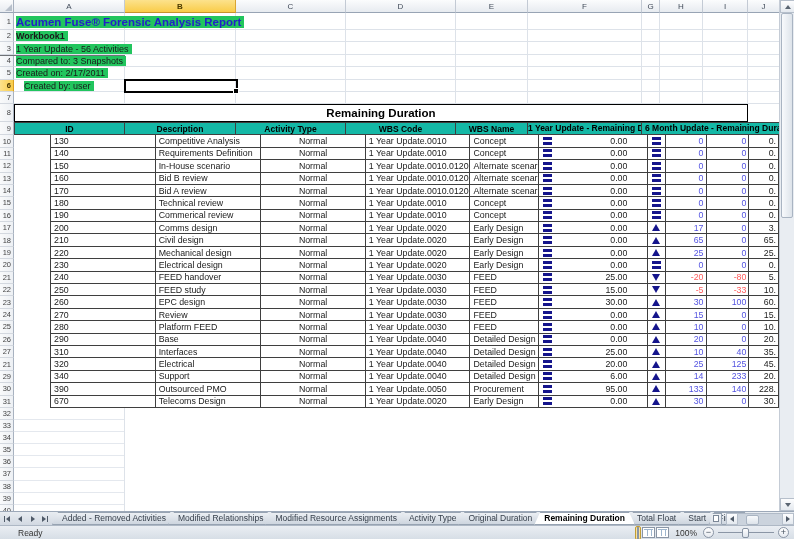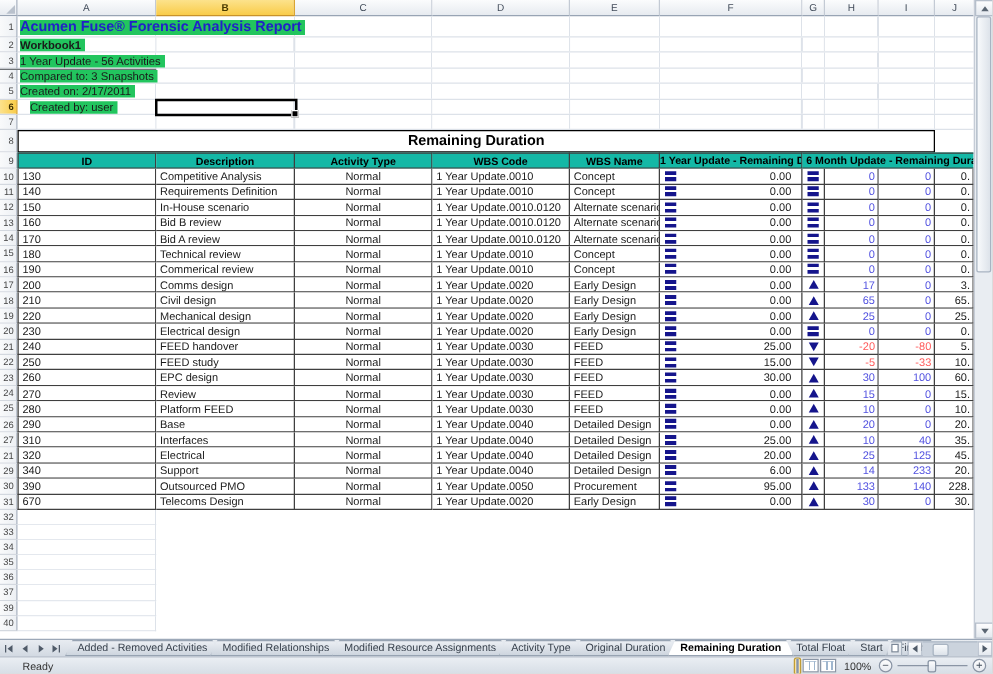--- a/index.html
+++ b/index.html
@@ -76,25 +76,25 @@
   .th.clipl { display:block; text-align:left; white-space:nowrap; line-height:11.5px; padding-left:3px; }
   .w-gj { width:137px; border-right:none; }
 
   
   .drow { height:12.4px; }
   .dc {
     border-right:1px solid #3F3F3F; border-bottom:1px solid #3F3F3F;
     font-size:8.8px; color:#1a1a1a; background:#fff;
     display:flex; align-items:center; overflow:hidden; white-space:nowrap;
   }
-  .dc.ca { border-left:1px solid #3F3F3F; }
+  .dc.ca { border-left:1px solid #3F3F3F;margin-left:36px; }
   .al { justify-content:flex-start; padding-left:3px; }
   .ac { justify-content:center; }
   .ar { justify-content:flex-end; padding-right:2px; }
-  .fcell { justify-content:flex-end; padding-right:8px; position:relative; }
+  .fcell { justify-content:flex-end; padding-right:20px; position:relative; }
   .fcell .ticon { position:absolute; left:4px; top:50%; transform:translateY(-50%); }
   .blue { color:#5252E0; }
   .blue.neg { color:#FF5C5C; }
   .ticon { display:inline-block; }
   .ticon.eq { width:9px; height:8px;
     background:linear-gradient(#15158C 0 3px, transparent 3px 5px, #15158C 5px 8px); }
   .ticon.up { width:0; height:0; border-left:4.5px solid transparent; border-right:4.5px solid transparent; border-bottom:7px solid #15158C; }
   .ticon.down { width:0; height:0; border-left:4.5px solid transparent; border-right:4.5px solid transparent; border-top:7px solid #15158C; }
 
   
@@ -683,20 +683,24 @@
         <div class="row erow">
           <div class="gut">36</div>
           <div class="ecells"></div>
         </div>
 
         <div class="row erow">
           <div class="gut">37</div>
           <div class="ecells"></div>
         </div>
 
+        <div class="row erow">
+          <div class="gut">38</div>
+          <div class="ecells"></div>
+        </div>
 
         <div class="row erow">
           <div class="gut">39</div>
           <div class="ecells"></div>
         </div>
 
         <div class="row erow">
           <div class="gut">40</div>
           <div class="ecells"></div>
         </div>

